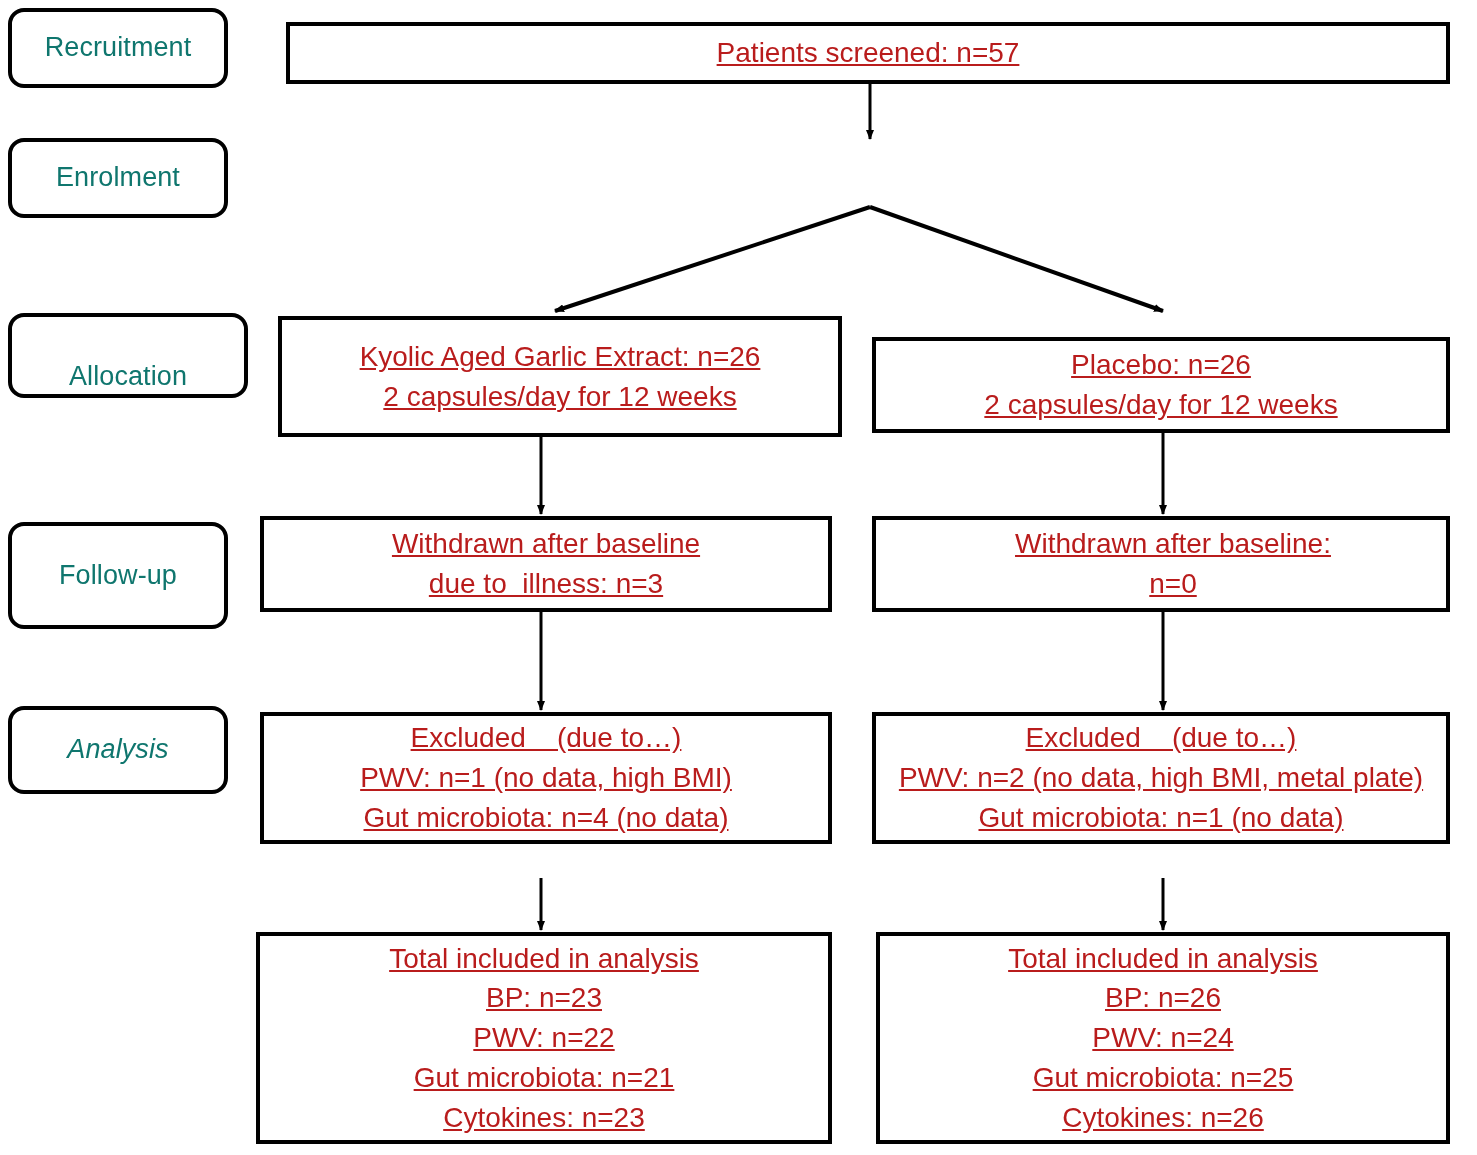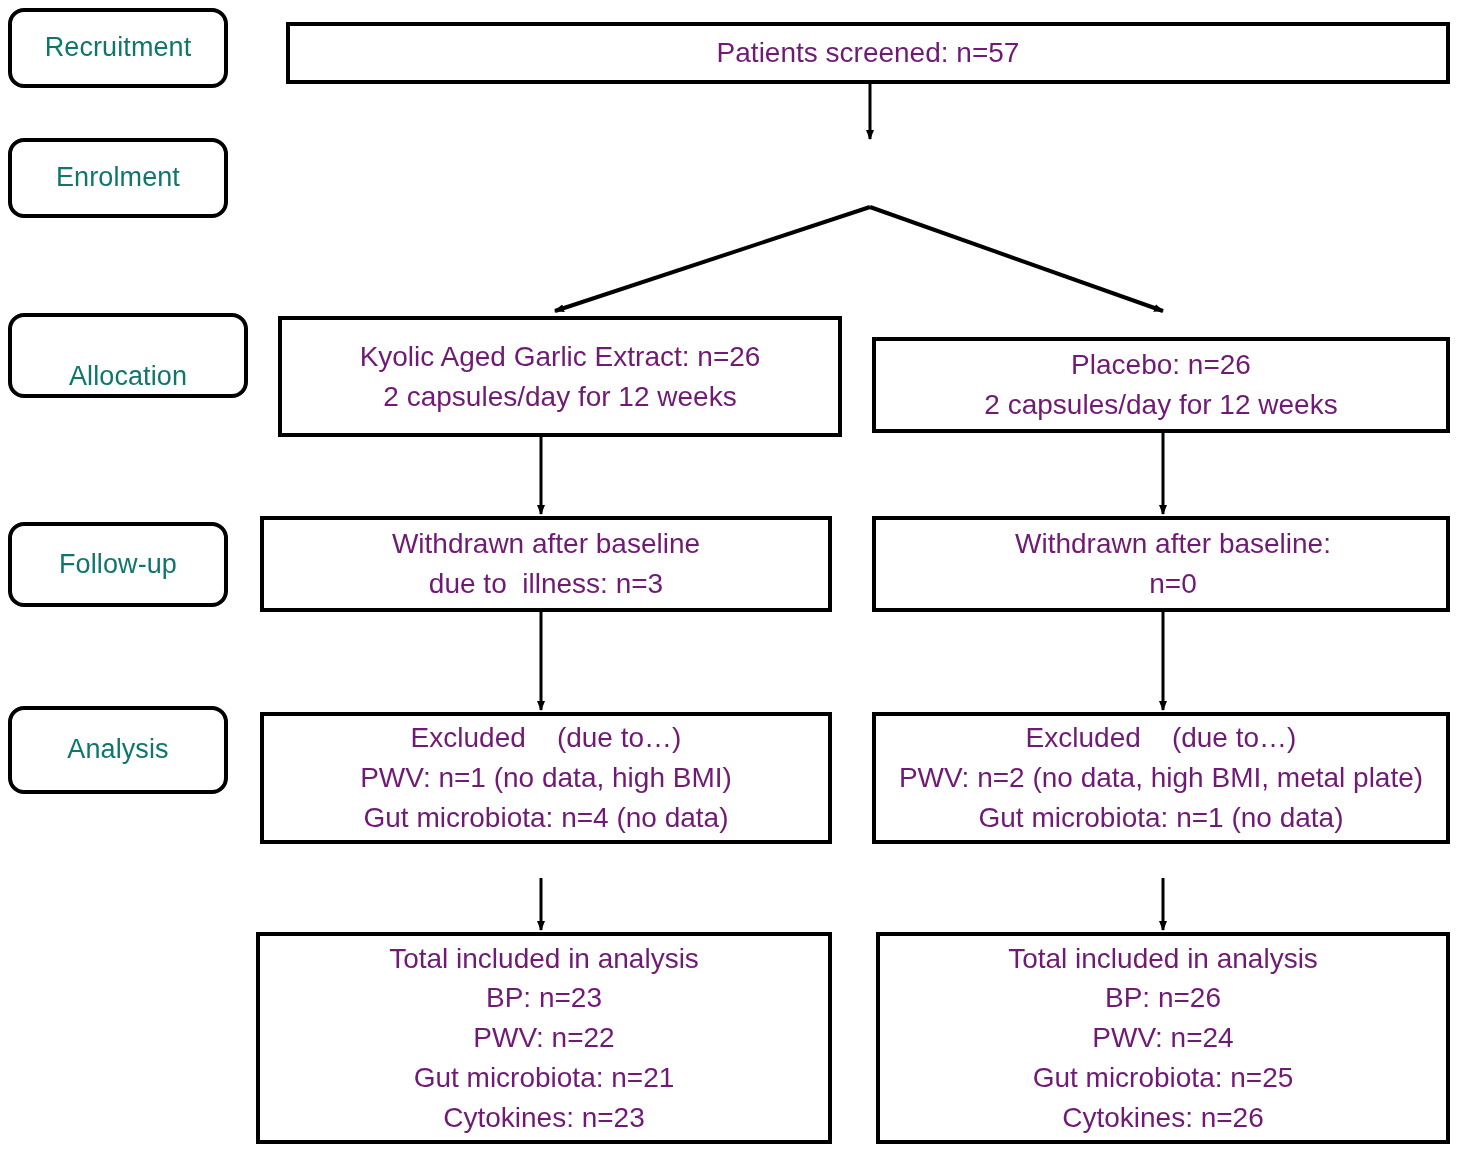--- a/index.html
+++ b/index.html
@@ -38,23 +38,24 @@
     box-sizing: border-box;
     border: 4px solid #000000;
     background: #ffffff;
     display: flex;
     flex-direction: column;
     align-items: center;
     justify-content: center;
     text-align: center;
     font-size: 28px;
     line-height: 1.42;
-    color: #701a75;
+    color: #b91c1c;
     white-space: pre;
     z-index: 2;
+    text-decoration: underline;
   }
   .flow-box .line {
     display: block;
     white-space: pre;
   }
   .arrow-layer {
     position: absolute;
     left: 0;
     top: 0;
     width: 1477px;
@@ -95,25 +96,25 @@
   </div>
 
   <div class="stage-label" style="left:8px; top:138px; width:220px; height:80px;">
     <span>Enrolment</span>
   </div>
 
   <div class="stage-label" style="left:8px; top:313px; width:240px; height:85px;align-items:flex-end;">
     <span>Allocation</span>
   </div>
 
-  <div class="stage-label" style="left:8px; top:522px; width:220px; height:85px;">
+  <div class="stage-label" style="left:8px; top:522px; width:220px; height:107px;">
     <span>Follow-up</span>
   </div>
 
-  <div class="stage-label" style="left:8px; top:706px; width:220px; height:88px;">
+  <div class="stage-label" style="left:8px; top:706px; width:220px; height:88px;font-style:italic;">
     <span>Analysis</span>
   </div>
 
   <div class="flow-box" style="left:286px; top:22px; width:1164px; height:62px;">
     <span class="line">Patients screened: n=57</span>
   </div>
 
 
   <div class="flow-box" style="left:278px; top:316px; width:564px; height:121px;">
     <span class="line">Kyolic Aged Garlic Extract: n=26</span>

